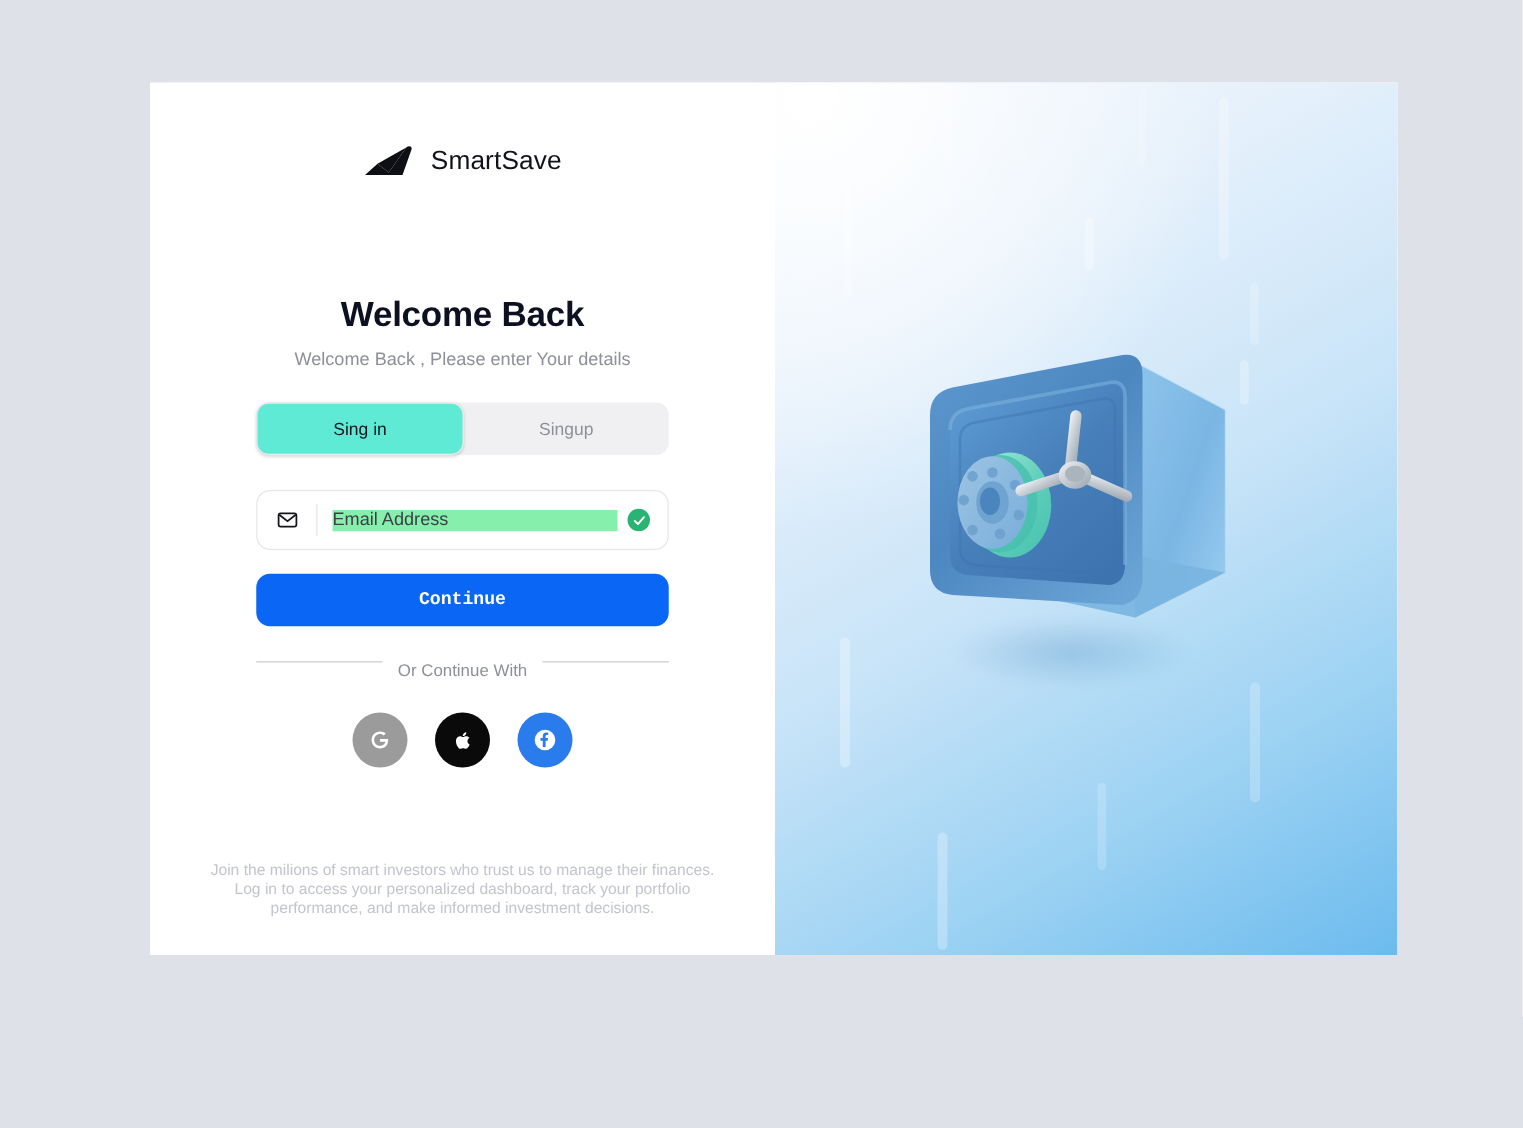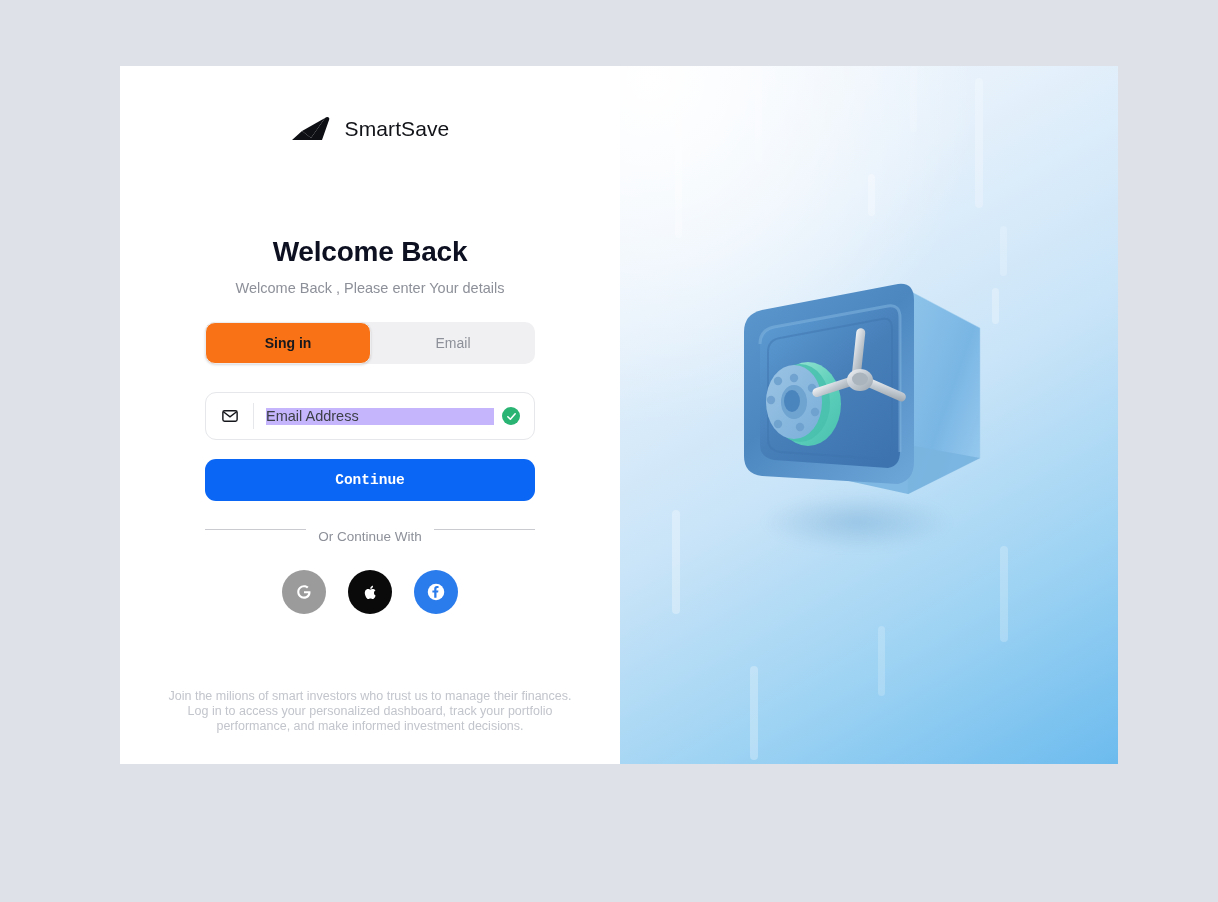--- a/index.html
+++ b/index.html
@@ -102,23 +102,23 @@
     font-size: 14px;
     border-radius: 10px;
     cursor: pointer;
     color: #8d9099;
     box-sizing: border-box;
     border: none;
     background: transparent;
     font-family: "Liberation Sans", sans-serif;
   }
   .tab.active {
-    background: #f97316;
+    background: #5eead4;
     color: #16181d;
-    font-weight: 700;
+    font-weight: 400;
     box-shadow: 0 1px 3px rgba(16,24,40,0.10), 0 1px 2px rgba(16,24,40,0.06);
     border: 1px solid #ececee;
   }
 
   
   .field {
     margin-top: 28px;
     width: 330px;
     height: 48px;
     box-sizing: border-box;
@@ -142,21 +142,21 @@
     width: 1px;
     height: 26px;
     background: #e6e7ea;
     margin: 0 12px 0 13px;
     flex: 0 0 auto;
   }
   .field-value {
     flex: 1 1 auto;
     font-size: 14.5px;
     color: #3c3f46;
-    background: #c4b5fd;
+    background: #86efac;
     height: 17px;
     line-height: 17px;
     display: block;
     white-space: nowrap;
     overflow: hidden;
   }
   .field-check {
     width: 18px;
     height: 18px;
     border-radius: 50%;
@@ -286,21 +286,21 @@
         <span class="brand-name">SmartSave</span>
       </div>
 
       <div class="headings">
         <div class="title">Welcome Back</div>
         <div class="subtitle">Welcome Back , Please enter Your details</div>
       </div>
 
       <div class="tab-switch">
         <button class="tab active">Sing in</button>
-        <button class="tab">Email</button>
+        <button class="tab">Singup</button>
       </div>
 
       <div class="field">
         <span class="field-icon">
           <svg width="18" height="18" viewBox="0 0 24 24" fill="none" stroke="#14161b" stroke-width="1.9">
             <rect x="2.5" y="5" width="19" height="14" rx="2.2"></rect>
             <path d="M3.2 6.4 L12 13.2 L20.8 6.4"></path>
           </svg>
         </span>
         <span class="field-sep"></span>

